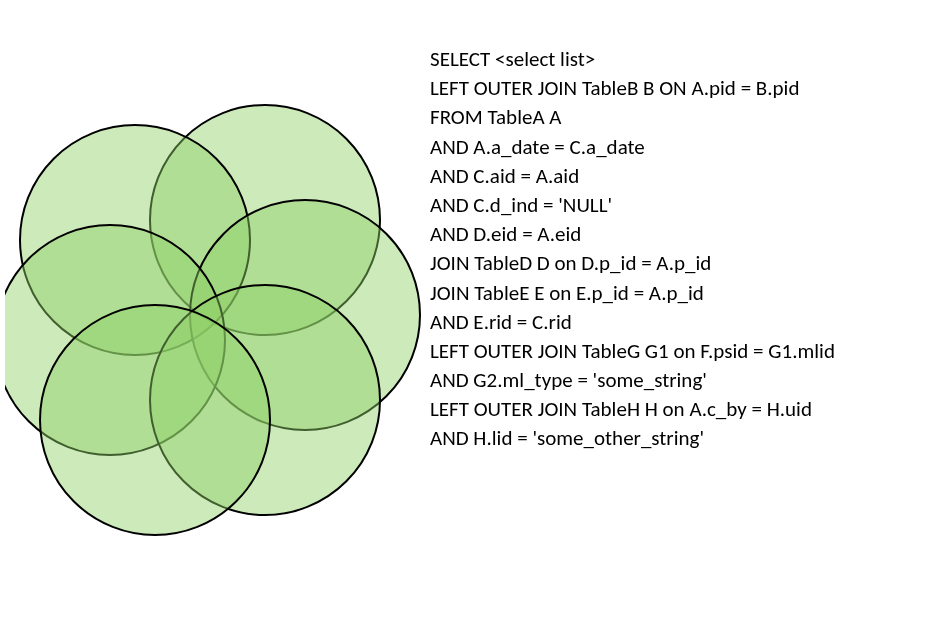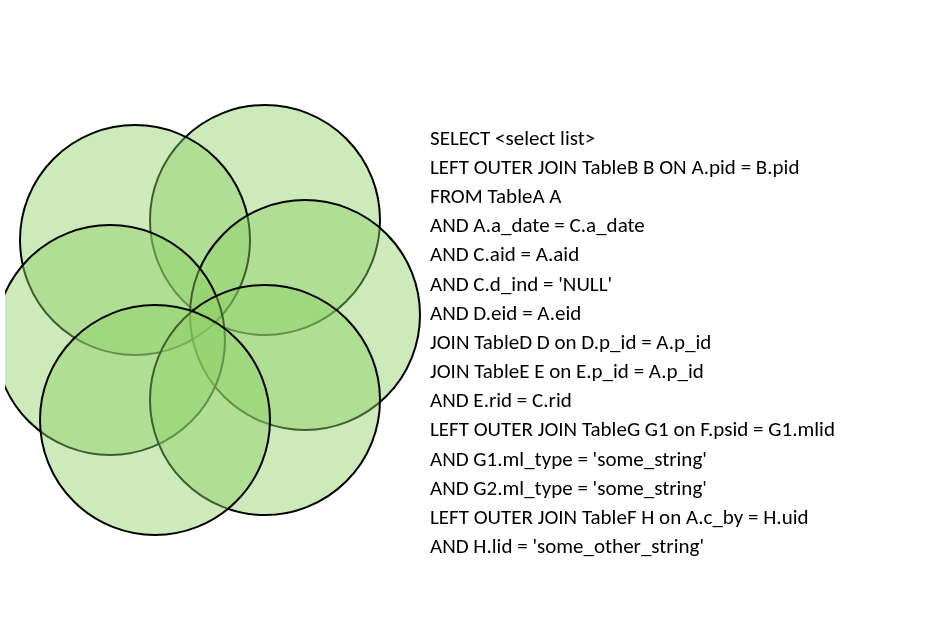--- a/index.html
+++ b/index.html
@@ -11,21 +11,20 @@
       width: 941px;
       height: 640px;
       background: #ffffff;
       font-family: Calibri, Arial, sans-serif;
       position: relative;
     }
     .container {
       display: flex;
       width: 100%;
       height: 100%;
-      align-items: center;
     }
     .venn-area {
       position: relative;
       width: 420px;
       height: 640px;
     }
     .venn-svg {
       position: absolute;
       top: 90px;
       left: 5px;
@@ -64,18 +63,17 @@
     <span class="sql-line">LEFT OUTER JOIN TableB B ON A.pid = B.pid</span>
     <span class="sql-line">FROM TableA A</span>
     <span class="sql-line">AND A.a_date = C.a_date</span>
     <span class="sql-line">AND C.aid = A.aid</span>
     <span class="sql-line">AND C.d_ind = 'NULL'</span>
     <span class="sql-line">AND D.eid = A.eid</span>
     <span class="sql-line">JOIN TableD D on D.p_id = A.p_id</span>
     <span class="sql-line">JOIN TableE E on E.p_id = A.p_id</span>
     <span class="sql-line">AND E.rid = C.rid</span>
     <span class="sql-line">LEFT OUTER JOIN TableG G1 on F.psid = G1.mlid</span>
-    <span class="sql-line">AND G1.ml_type = 'some_string'</span>
     <span class="sql-line">AND G2.ml_type = 'some_string'</span>
-    <span class="sql-line">LEFT OUTER JOIN TableF H on A.c_by = H.uid</span>
+    <span class="sql-line">LEFT OUTER JOIN TableH H on A.c_by = H.uid</span>
     <span class="sql-line">AND H.lid = 'some_other_string'</span>
   </div>
 </div>
 
 </body></html>

